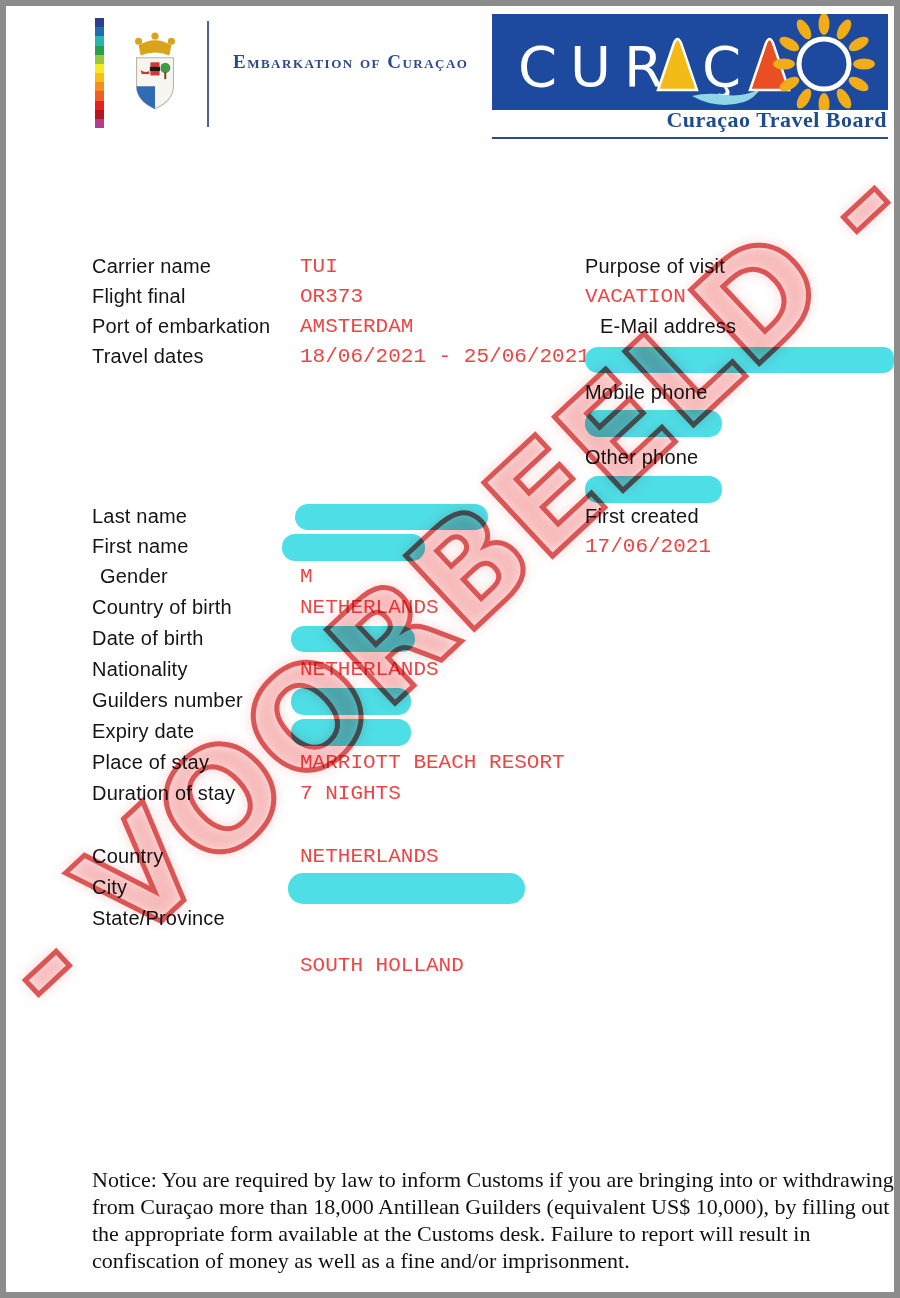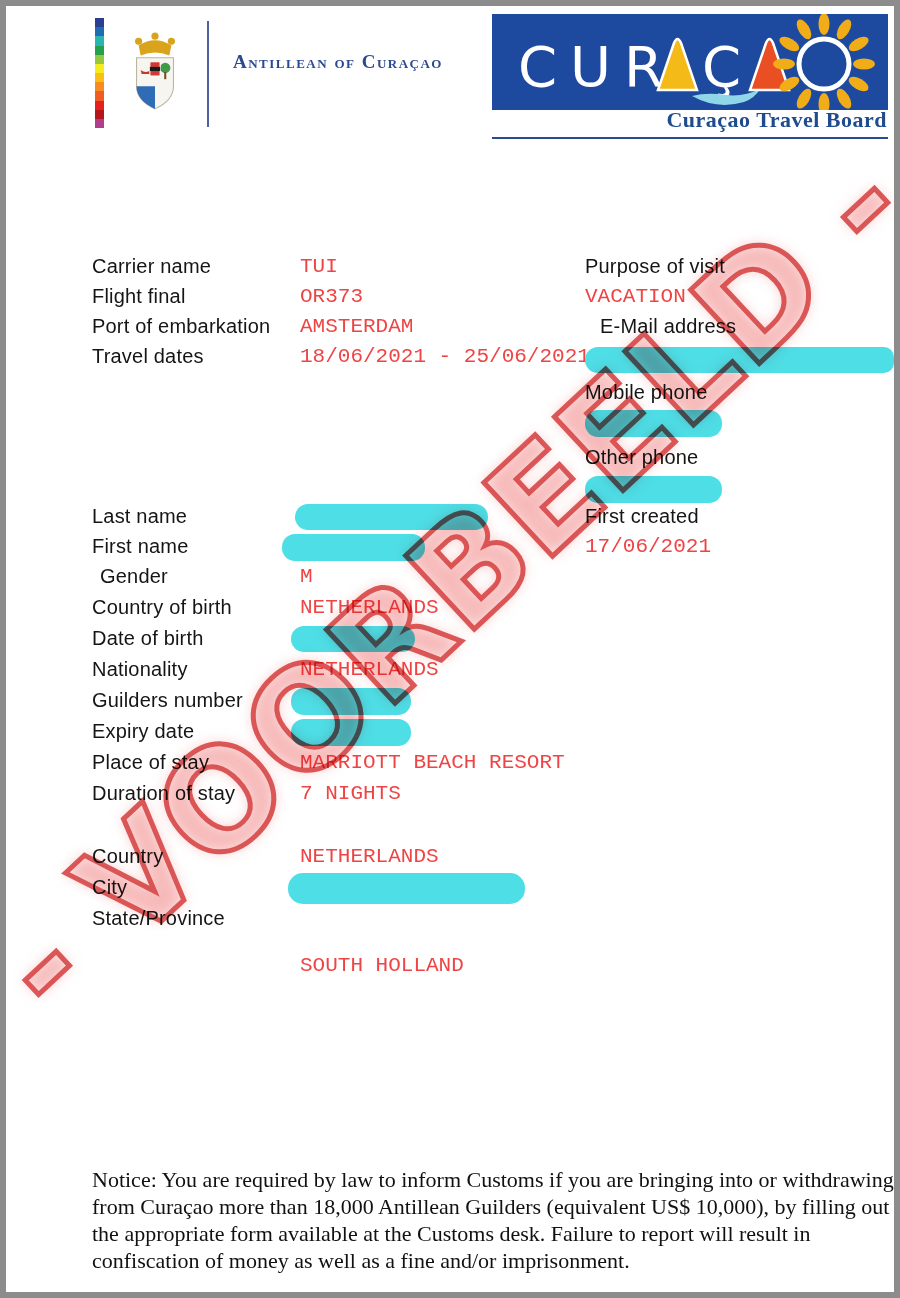--- a/index.html
+++ b/index.html
@@ -58,21 +58,21 @@
     <path d="M10,54 Q10,68 28,76 L28,54 Z" fill="#2f6cb5"></path>
     <circle cx="38" cy="36" r="5" fill="#3f9b47"></circle>
     <rect x="37" y="40" width="2" height="7" fill="#7a4a21"></rect>
     <path d="M14,38 q5,4 10,0 l-1,4 h-8 z" fill="#c23b2a"></path>
     <rect x="23" y="30" width="10" height="14" rx="1" fill="#d03a30" stroke="#fff" stroke-width="1"></rect>
     <rect x="23" y="35" width="10" height="4" fill="#1a1a1a"></rect>
   </svg>
 
   <div class="hdr-divider"></div>
 
-  <div class="gov-label">Antillean of Curaçao</div>
+  <div class="gov-label">Embarkation of Curaçao</div>
 
   <svg class="logo-box" width="396" height="96" viewBox="0 0 396 96">
     <rect x="0" y="0" width="396" height="96" fill="#1d4a9e"></rect>
     <text x="26" y="72" font-family="DejaVu Sans, sans-serif" font-size="56" letter-spacing="13" fill="#ffffff">CUR</text>
     <path d="M166,76 L182,29 Q185.5,21 189,29 L205,76 Z" fill="#f4ba17" stroke="#ffffff" stroke-width="2.5"></path>
     <text x="210" y="72" font-family="DejaVu Sans, sans-serif" font-size="56" fill="#ffffff">Ç</text>
     <path d="M200,82 Q225,96 252,88 Q263,84 268,75 Q252,83 234,81 Q215,78 200,82 Z" fill="#8fd6e8"></path>
     <path d="M258,76 L274,29 Q277.5,21 281,29 L297,76 Z" fill="#e94f22" stroke="#ffffff" stroke-width="2.5"></path>
     <g>
       <g fill="#f1ad18">

